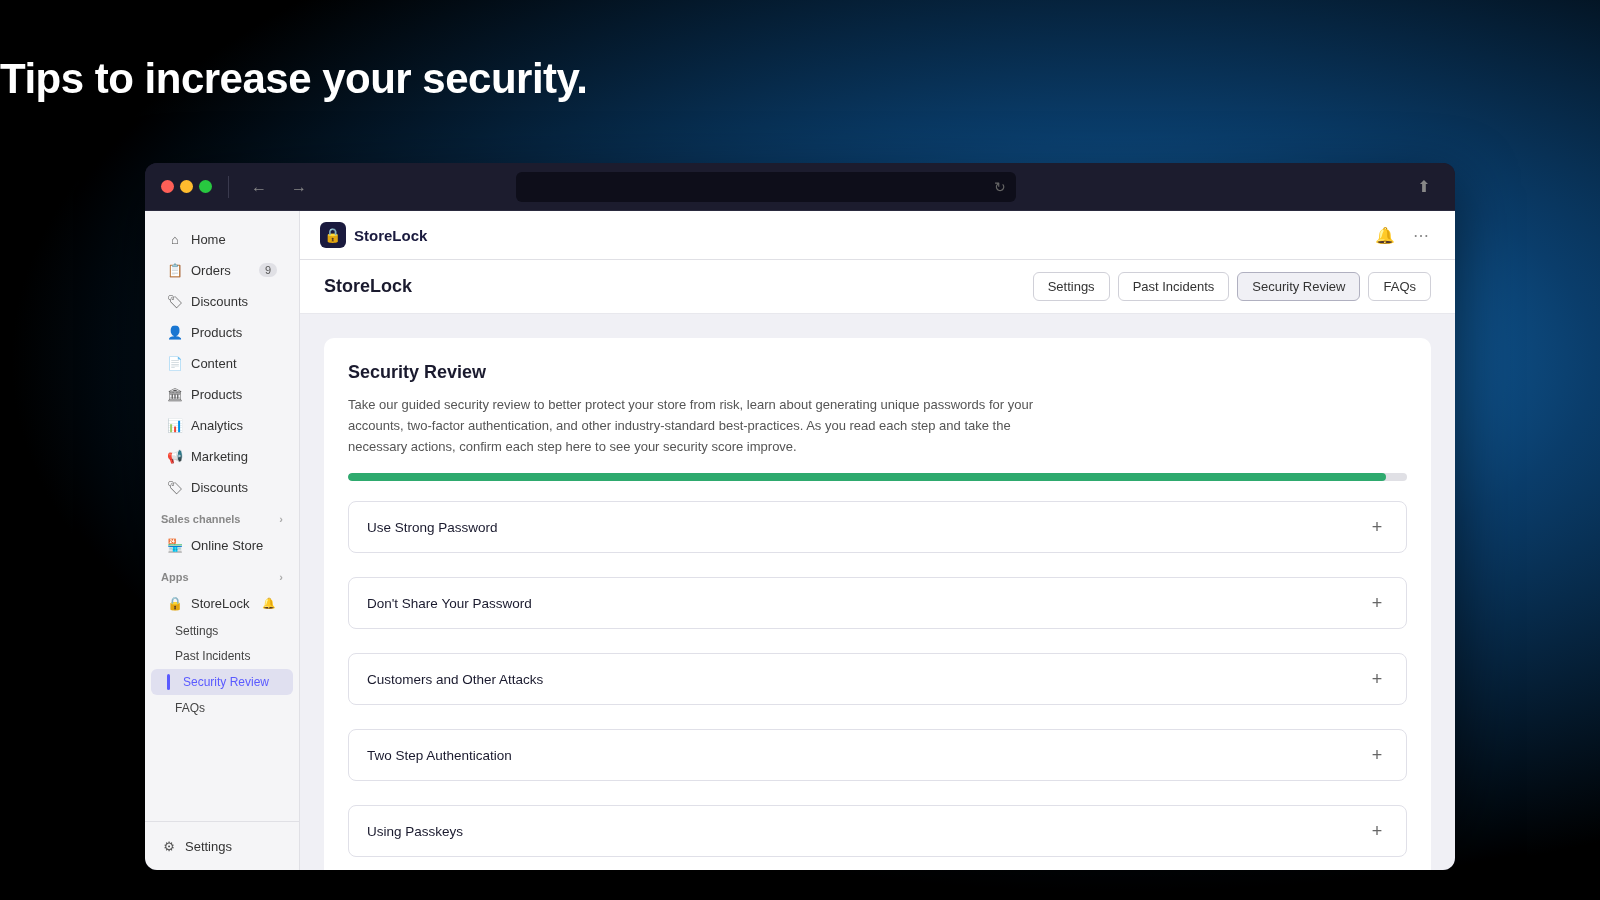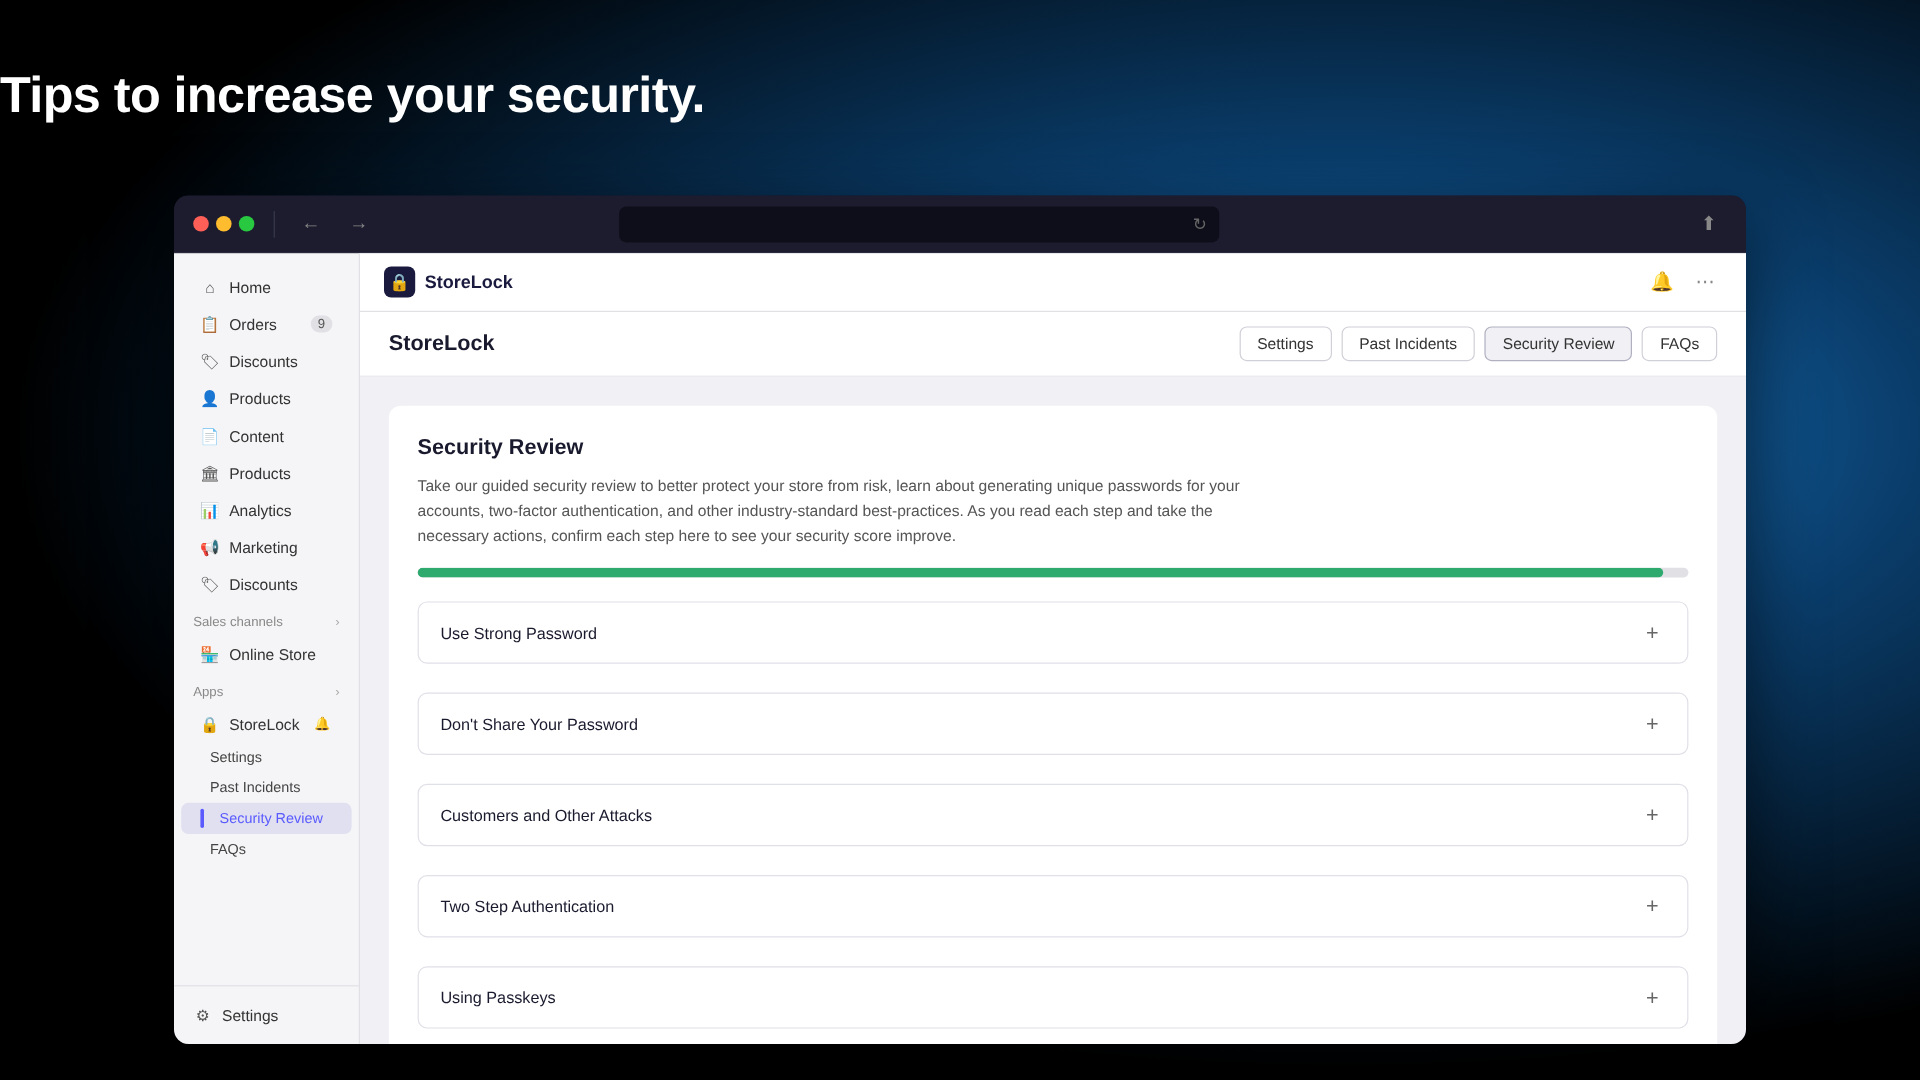--- a/index.html
+++ b/index.html
@@ -172,21 +172,21 @@
       border-radius: 10px;
       padding: 1px 6px;
       font-size: 11px;
       color: #555;
     }
 
     .sidebar-section-title {
       font-size: 11px;
       color: #888;
       padding: 10px 16px 4px;
-      font-weight: 400;
+      font-weight: 700;
       display: flex;
       align-items: flex-start;
       justify-content: space-between;
     }
 
     .sidebar-section-chevron {
       font-size: 11px;
       color: #aaa;
     }
 

